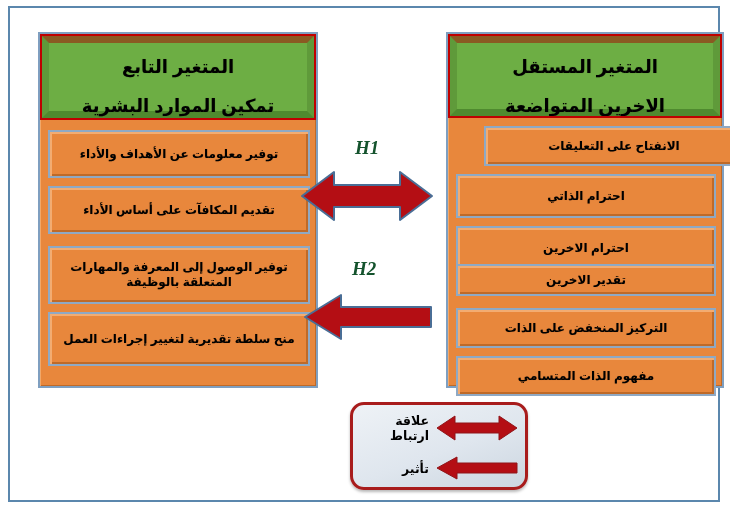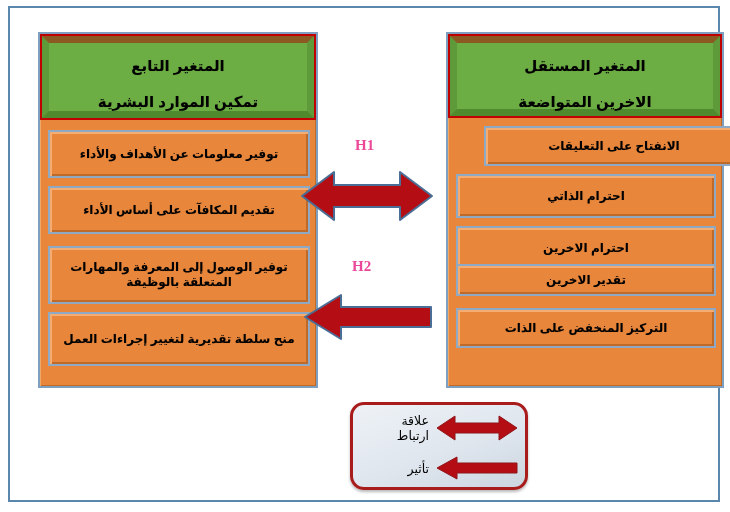--- a/index.html
+++ b/index.html
@@ -59,21 +59,21 @@
     outline-offset: -2px;
     text-align: center;
     padding: 6px 4px 8px 4px;
   }
   #header-left  { height: 86px; }
   #header-right { height: 84px; }
 
   .header-box .line {
     color: #000000;
     font-weight: bold;
-    font-size: 15px;
+    font-size: 18px;
     line-height: 1.05;
     text-shadow: 0 0 1px rgba(0,0,0,0.25);
   }
   .header-box .line.title  { margin-top: 9px; }
   .header-box .line.subtitle { margin-top: 20px; }
 
   
   .item-box {
     position: absolute;
     box-sizing: border-box;
@@ -92,25 +92,26 @@
     color: #000000;
     font-weight: bold;
     font-size: 12px;
     line-height: 1.25;
     text-shadow: 0 0 1px rgba(0,0,0,0.2);
   }
 
   
   .h-label {
     position: absolute;
-    color: #ec4899;
-    font-weight: bold;
-    font-size: 15px;
+    color: #14532d;
+    font-weight: bold;
+    font-size: 19px;
     font-family: "Liberation Serif", "DejaVu Serif", serif;
     direction: ltr;
+    font-style: italic;
   }
   #h1-label { left: 355px; top: 137px; }
   #h2-label { left: 352px; top: 258px; }
 
   
   .arrow-svg { position: absolute; }
   #arrow-h1 { left: 300px; top: 168px; }
   #arrow-h2 { left: 303px; top: 292px; }
 
   
@@ -139,21 +140,21 @@
 
   .legend-arrow-cell {
     width: 96px;
     display: flex;
     align-items: center;
     justify-content: center;
   }
   .legend-text {
     flex: 1;
     color: #000000;
-    font-weight: normal;
+    font-weight: bold;
     font-size: 12.5px;
     text-align: right;
     padding-left: 20px;
   }
 </style>
 </head>
 <body>
 
 <div id="page">
   <div id="frame">
@@ -203,20 +204,23 @@
       </div>
 
       <div class="item-box" style="left:8px; top:230px; width:260px; height:32px;">
         <span class="item-label">تقدير الاخرين</span>
       </div>
 
       <div class="item-box" style="left:8px; top:274px; width:260px; height:40px;">
         <span class="item-label">التركيز المنخفض على الذات</span>
       </div>
 
+      <div class="item-box" style="left:8px; top:322px; width:260px; height:40px;">
+        <span class="item-label">مفهوم الذات المتسامي</span>
+      </div>
 
     </div>
 
   </div>
 
   <div class="h-label" id="h1-label">H1</div>
 
   <svg class="arrow-svg" id="arrow-h1" width="134" height="56" viewBox="0 0 134 56">
     <polygon points="2,28 34,4 34,17 100,17 100,4 132,28 100,52 100,39 34,39 34,52" fill="#B40E14" stroke="#4A6E96" stroke-width="2" stroke-linejoin="round"></polygon>
   </svg>

